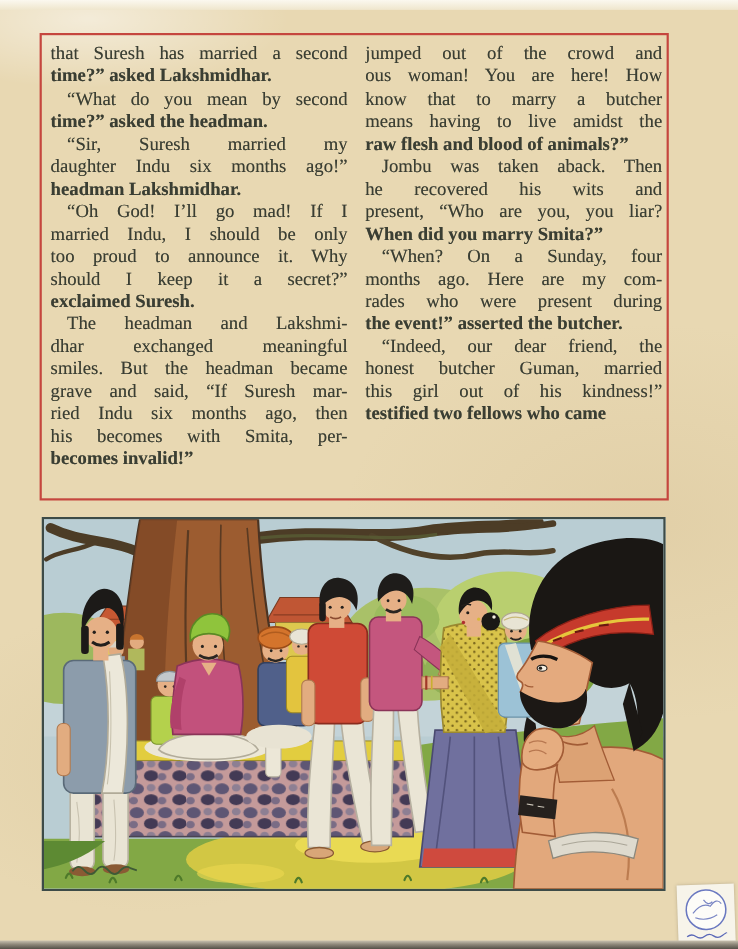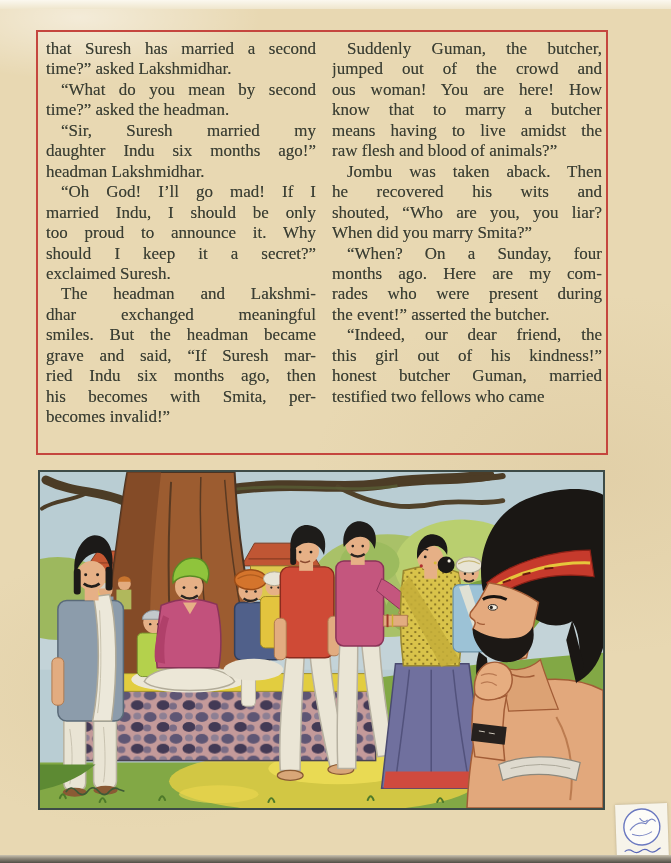--- a/index.html
+++ b/index.html
@@ -20,21 +20,21 @@
 
   
   .text-frame{
     position:absolute;left:36px;top:30px;width:572px;height:425px;
     border:2px solid #c5463e;box-sizing:border-box;
     display:flex;gap:16px;padding:7px 4px 0 8px;
   }
   .col{flex:1;min-width:0;font-size:17px;line-height:20.45px;color:#3a3e33;
        text-shadow:0 0 .5px rgba(58,62,51,.55);}
   .tline{text-align:justify;text-align-last:justify;overflow:hidden;white-space:nowrap;}
-  .tline.last{text-align-last:left;}
+  .tline.last{text-align-last:left;font-weight:bold;}
   .tline.indent{text-indent:15px;}
 
   
   .illustration{
     position:absolute;left:38px;top:470px;width:567px;height:340px;
     border:2px solid #3d4b47;box-sizing:border-box;background:#b9cdd3;
   }
   .illustration svg{display:block;width:100%;height:100%;}
 
   
@@ -67,37 +67,36 @@
         <div class="tline last">exclaimed Suresh.</div>
         <div class="tline indent">The headman and Lakshmi-</div>
         <div class="tline">dhar exchanged meaningful</div>
         <div class="tline">smiles. But the headman became</div>
         <div class="tline">grave and said, “If Suresh mar-</div>
         <div class="tline">ried Indu six months ago, then</div>
         <div class="tline">his becomes with Smita, per-</div>
         <div class="tline last">becomes invalid!”</div>
       </div>
     <div class="col">
-        <div class="tline indent">Suddenly Guman, the butcher,</div>
         <div class="tline">jumped out of the crowd and</div>
         <div class="tline">ous woman! You are here! How</div>
         <div class="tline">know that to marry a butcher</div>
         <div class="tline">means having to live amidst the</div>
         <div class="tline last">raw flesh and blood of animals?”</div>
         <div class="tline indent">Jombu was taken aback. Then</div>
         <div class="tline">he recovered his wits and</div>
-        <div class="tline">shouted, “Who are you, you liar?</div>
+        <div class="tline">present, “Who are you, you liar?</div>
         <div class="tline last">When did you marry Smita?”</div>
         <div class="tline indent">“When? On a Sunday, four</div>
         <div class="tline">months ago. Here are my com-</div>
         <div class="tline">rades who were present during</div>
         <div class="tline last">the event!” asserted the butcher.</div>
         <div class="tline indent">“Indeed, our dear friend, the</div>
+        <div class="tline">honest butcher Guman, married</div>
         <div class="tline">this girl out of his kindness!”</div>
-        <div class="tline">honest butcher Guman, married</div>
         <div class="tline last">testified two fellows who came</div>
       </div>
   </div>
 
   <div class="illustration">
   <svg viewBox="0 0 567 340" preserveAspectRatio="none">
     <defs>
       <pattern id="stones" width="26" height="22" patternUnits="userSpaceOnUse">
         <rect width="26" height="22" fill="#c49a9a"></rect>
         <ellipse cx="7" cy="6" rx="6.5" ry="5" fill="#5e5674"></ellipse>

